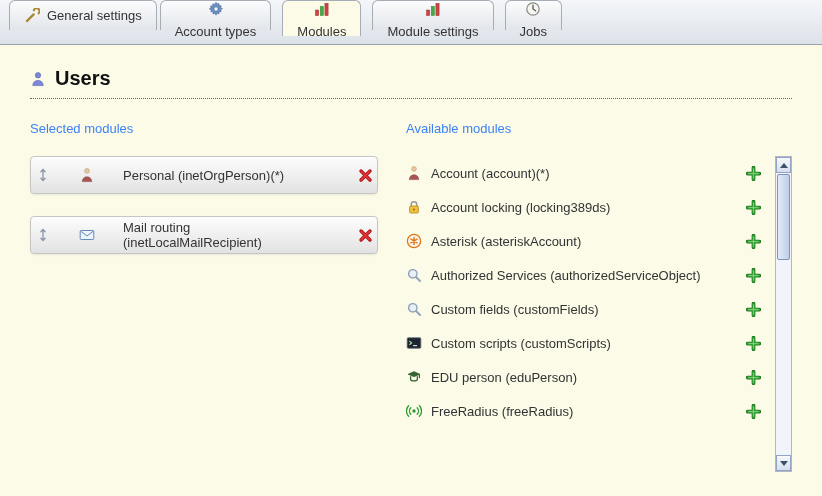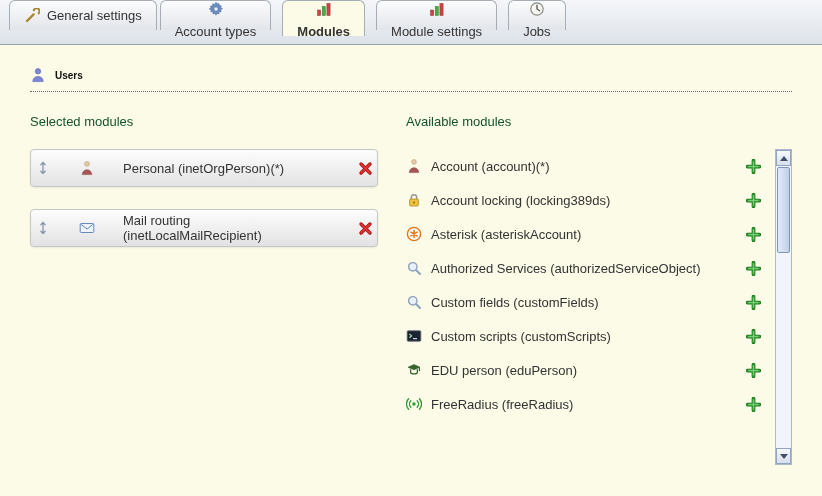--- a/index.html
+++ b/index.html
@@ -33,40 +33,40 @@
     cursor: pointer; position: relative; white-space: nowrap;
   }
   .tab + .tab { margin-left: 3px; flex-direction: column; }
   .tab.gap { margin-left: 11px; }
   .tab.active {
     background: #fcfbe8;
     height: 36px;
     margin-bottom: -1px;
     padding-bottom: 1px;
     z-index: 3;
-    font-weight: bold;
+    font-weight: normal;
   }
 
   
   .content {
     height: 451px;
     background: #fcfbe8;
     padding: 22px 30px 0 30px;
   }
   .users-header {
     display: flex; align-items: center; gap: 9px;
-    font-size: 10px; font-weight: bold; color: #111;
+    font-size: 20px; font-weight: bold; color: #111;
     border-bottom: 1px dotted #666;
     padding-bottom: 8px;
     margin-bottom: 22px;
   }
   .cols { display: flex; align-items: flex-start; }
   .col-left { width: 348px; margin-right: 28px; }
   .col-right { flex: 1; }
-  .col-heading { font-size: 13px; color: #14532d; margin-bottom: 20px; }
+  .col-heading { font-size: 13px; color: #3b82f6; margin-bottom: 20px; }
 
   
   .sel-item {
     display: flex; align-items: center; gap: 28px;
     height: 38px; padding: 0 4px;
     border: 1px solid #c6c6c6; border-radius: 4px;
     background: linear-gradient(#fdfdfd, #e2e2e2);
     box-shadow: 0 1px 2px rgba(0,0,0,.08);
     margin-bottom: 22px;
     cursor: move;

